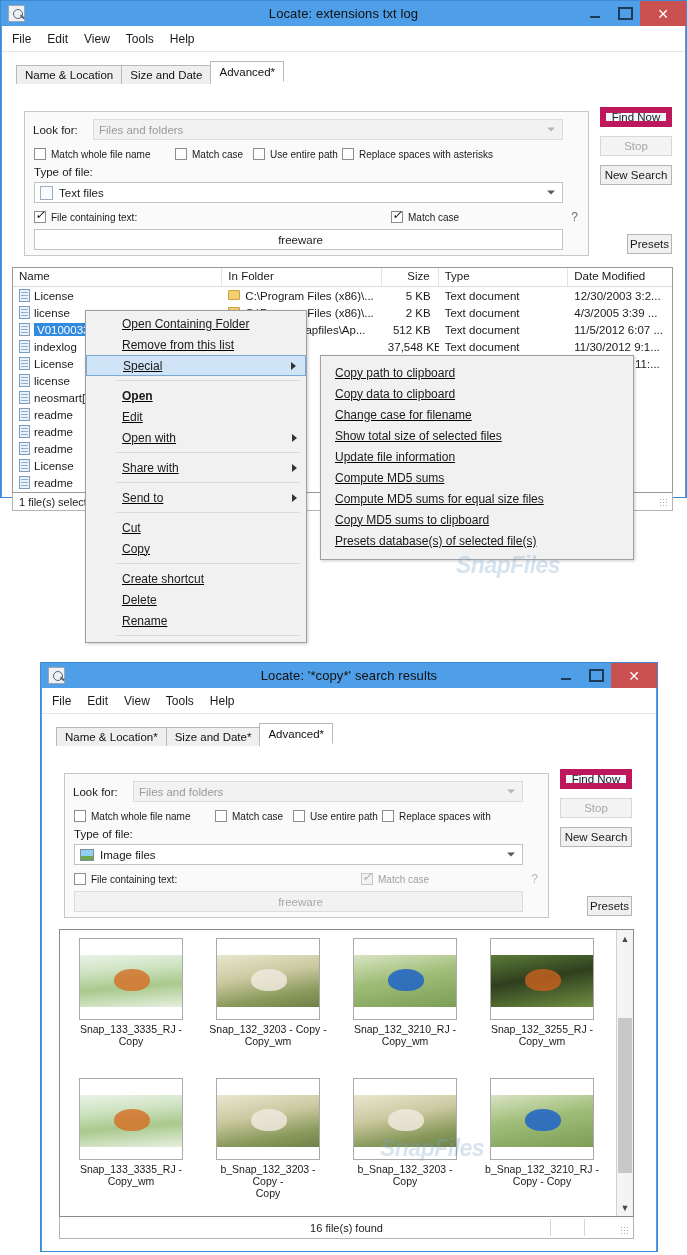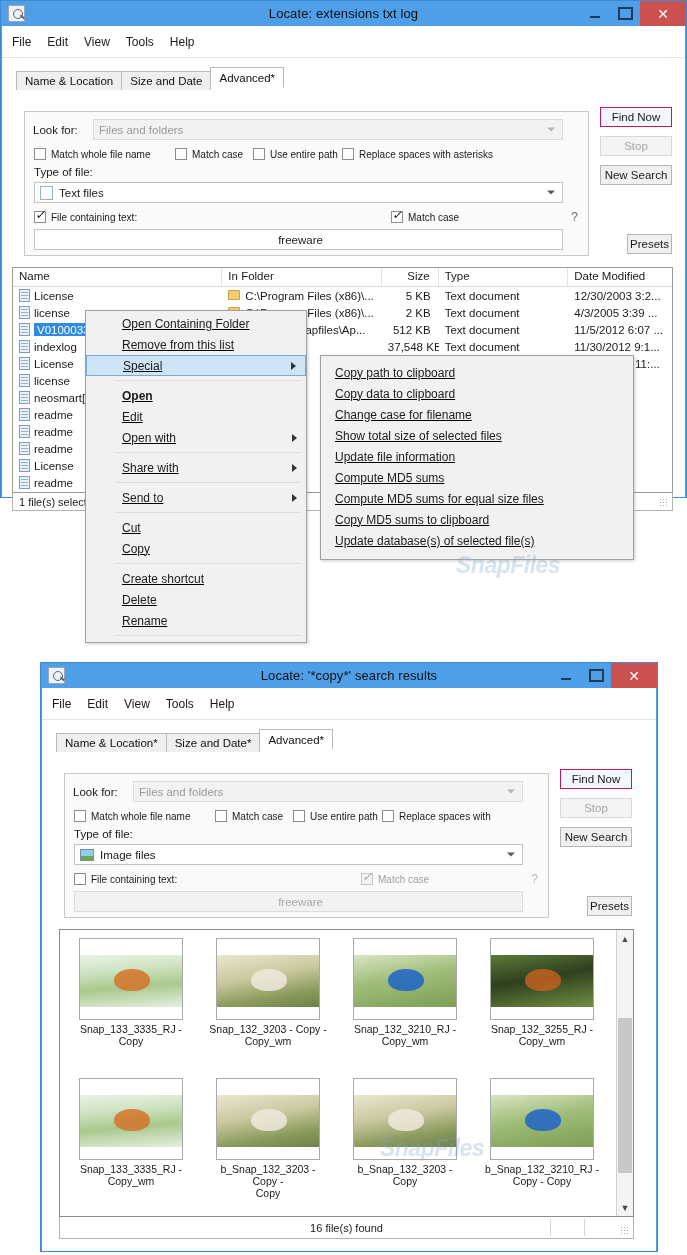--- a/index.html
+++ b/index.html
@@ -37,21 +37,21 @@
   .wbtns { position: absolute; right: 0; top: 0; height: 25px; display: flex; }
   .wbtn { width: 30px; height: 25px; display:flex; align-items:center; justify-content:center;
           color:#18334d; font-size: 12px; }
   .wbtn.min:after { content:""; display:block; width:10px; height:2px; background:#1d3a57; margin-top:6px;}
   .wbtn.max:after { content:""; display:block; width:11px; height:9px; border:2px solid #1d3a57;}
   .wbtn.close { width: 46px; background:#cb5050; color:#fff; font-size:14px; }
 
   .winbody { background:#fff; margin: 0 1px 1px 1px; position: relative; }
 
   
-  .menubar { height: 32px; display:flex; align-items:center; padding-left:10px;
+  .menubar { height: 26px; display:flex; align-items:center; padding-left:10px;
              border-bottom: 1px solid #e6e6e6; background:#fff; }
   .menubar span { font-size: 12px; color:#1a1a1a; margin-right: 16px; }
 
   
   .tabstrip { position: relative; height: 22px; margin: 8px 0 0 14px; display:flex; align-items:flex-end; }
   .tab {
     font-size: 11.5px; color:#111; padding: 3px 8px 3px 8px; background:#efefef;
     border:1px solid #b9b9b9; border-bottom:none; margin-right:-1px; position:relative; top:2px;
     height: 19px; line-height: 13px;
   }
@@ -75,21 +75,21 @@
   .cbox.checked i:after { content:"✓"; position:absolute; left:0px; top:-4px; font-size:12px; color:#111; }
   .cbox.dim { color:#a0a0a0; }
   .cbox.dim i { border-color:#c6c6c6; background:#f3f3f3; }
   .cbox.dim.checked i:after { color:#a8a8a8; }
   .txtin { border:1px solid #c2c2c2; background:#fff; height:21px; display:flex; align-items:center;
            padding-left:4px; font-size:11.5px; color:#1a1a1a;justify-content:center; }
   .txtin.disabled { background:#f2f2f2; color:#a8a8a8; border-color:#dcdcdc; }
 
   .btn { border:1px solid #b5b5b5; background:#f0f0f0; font-size:11.5px; color:#1a1a1a;
          display:flex; align-items:center; justify-content:center; }
-  .btn.primary { border:1px solid #be185d; background:#f2f7fc; }
+  .btn.primary { border:6px solid #be185d; background:#f2f7fc; }
   .btn.disabled { color:#a6a6a6; border-color:#d8d8d8; background:#f4f4f4; }
 
   
   .listview { border:1px solid #999; background:#fff; position:relative; overflow:hidden; }
   .lvhead { display:flex; height:19px; border-bottom:1px solid #dcdcdc; background:#fff; }
   .lvhead div { font-size:11.5px; color:#1a1a1a; padding:2px 6px 0 6px; border-right:1px solid #e2e2e2;
                 overflow:hidden; white-space:nowrap; }
   .lvrow { display:flex; height:17px; align-items:center; }
   .lvrow > div { font-size:11.5px; color:#1a1a1a; padding-left:6px; overflow:hidden; white-space:nowrap; }
   .ficon { width:11px;height:13px;display:inline-block;background:#e9f1fb;border:1px solid #7d9bbd;
@@ -396,21 +396,21 @@
         <div class="mi" style="padding-left: 14px;">
           <span>Compute MD5 sums</span>
         </div>
         <div class="mi" style="padding-left: 14px;">
           <span>Compute MD5 sums for equal size files</span>
         </div>
         <div class="mi" style="padding-left: 14px;">
           <span>Copy MD5 sums to clipboard</span>
         </div>
         <div class="mi" style="padding-left: 14px;">
-          <span>Update database(s) of selected file(s)</span>
+          <span>Presets database(s) of selected file(s)</span>
         </div>
       </div>
   </div>
 
   <div class="wm" style="left:456px; top:552px;">SnapFiles</div>
 
   <div class="win" id="win2" style="left:40px; top:662px; width:618px; height:590px;">
 
     <div class="titlebar">
       <div class="app-icon"></div>

